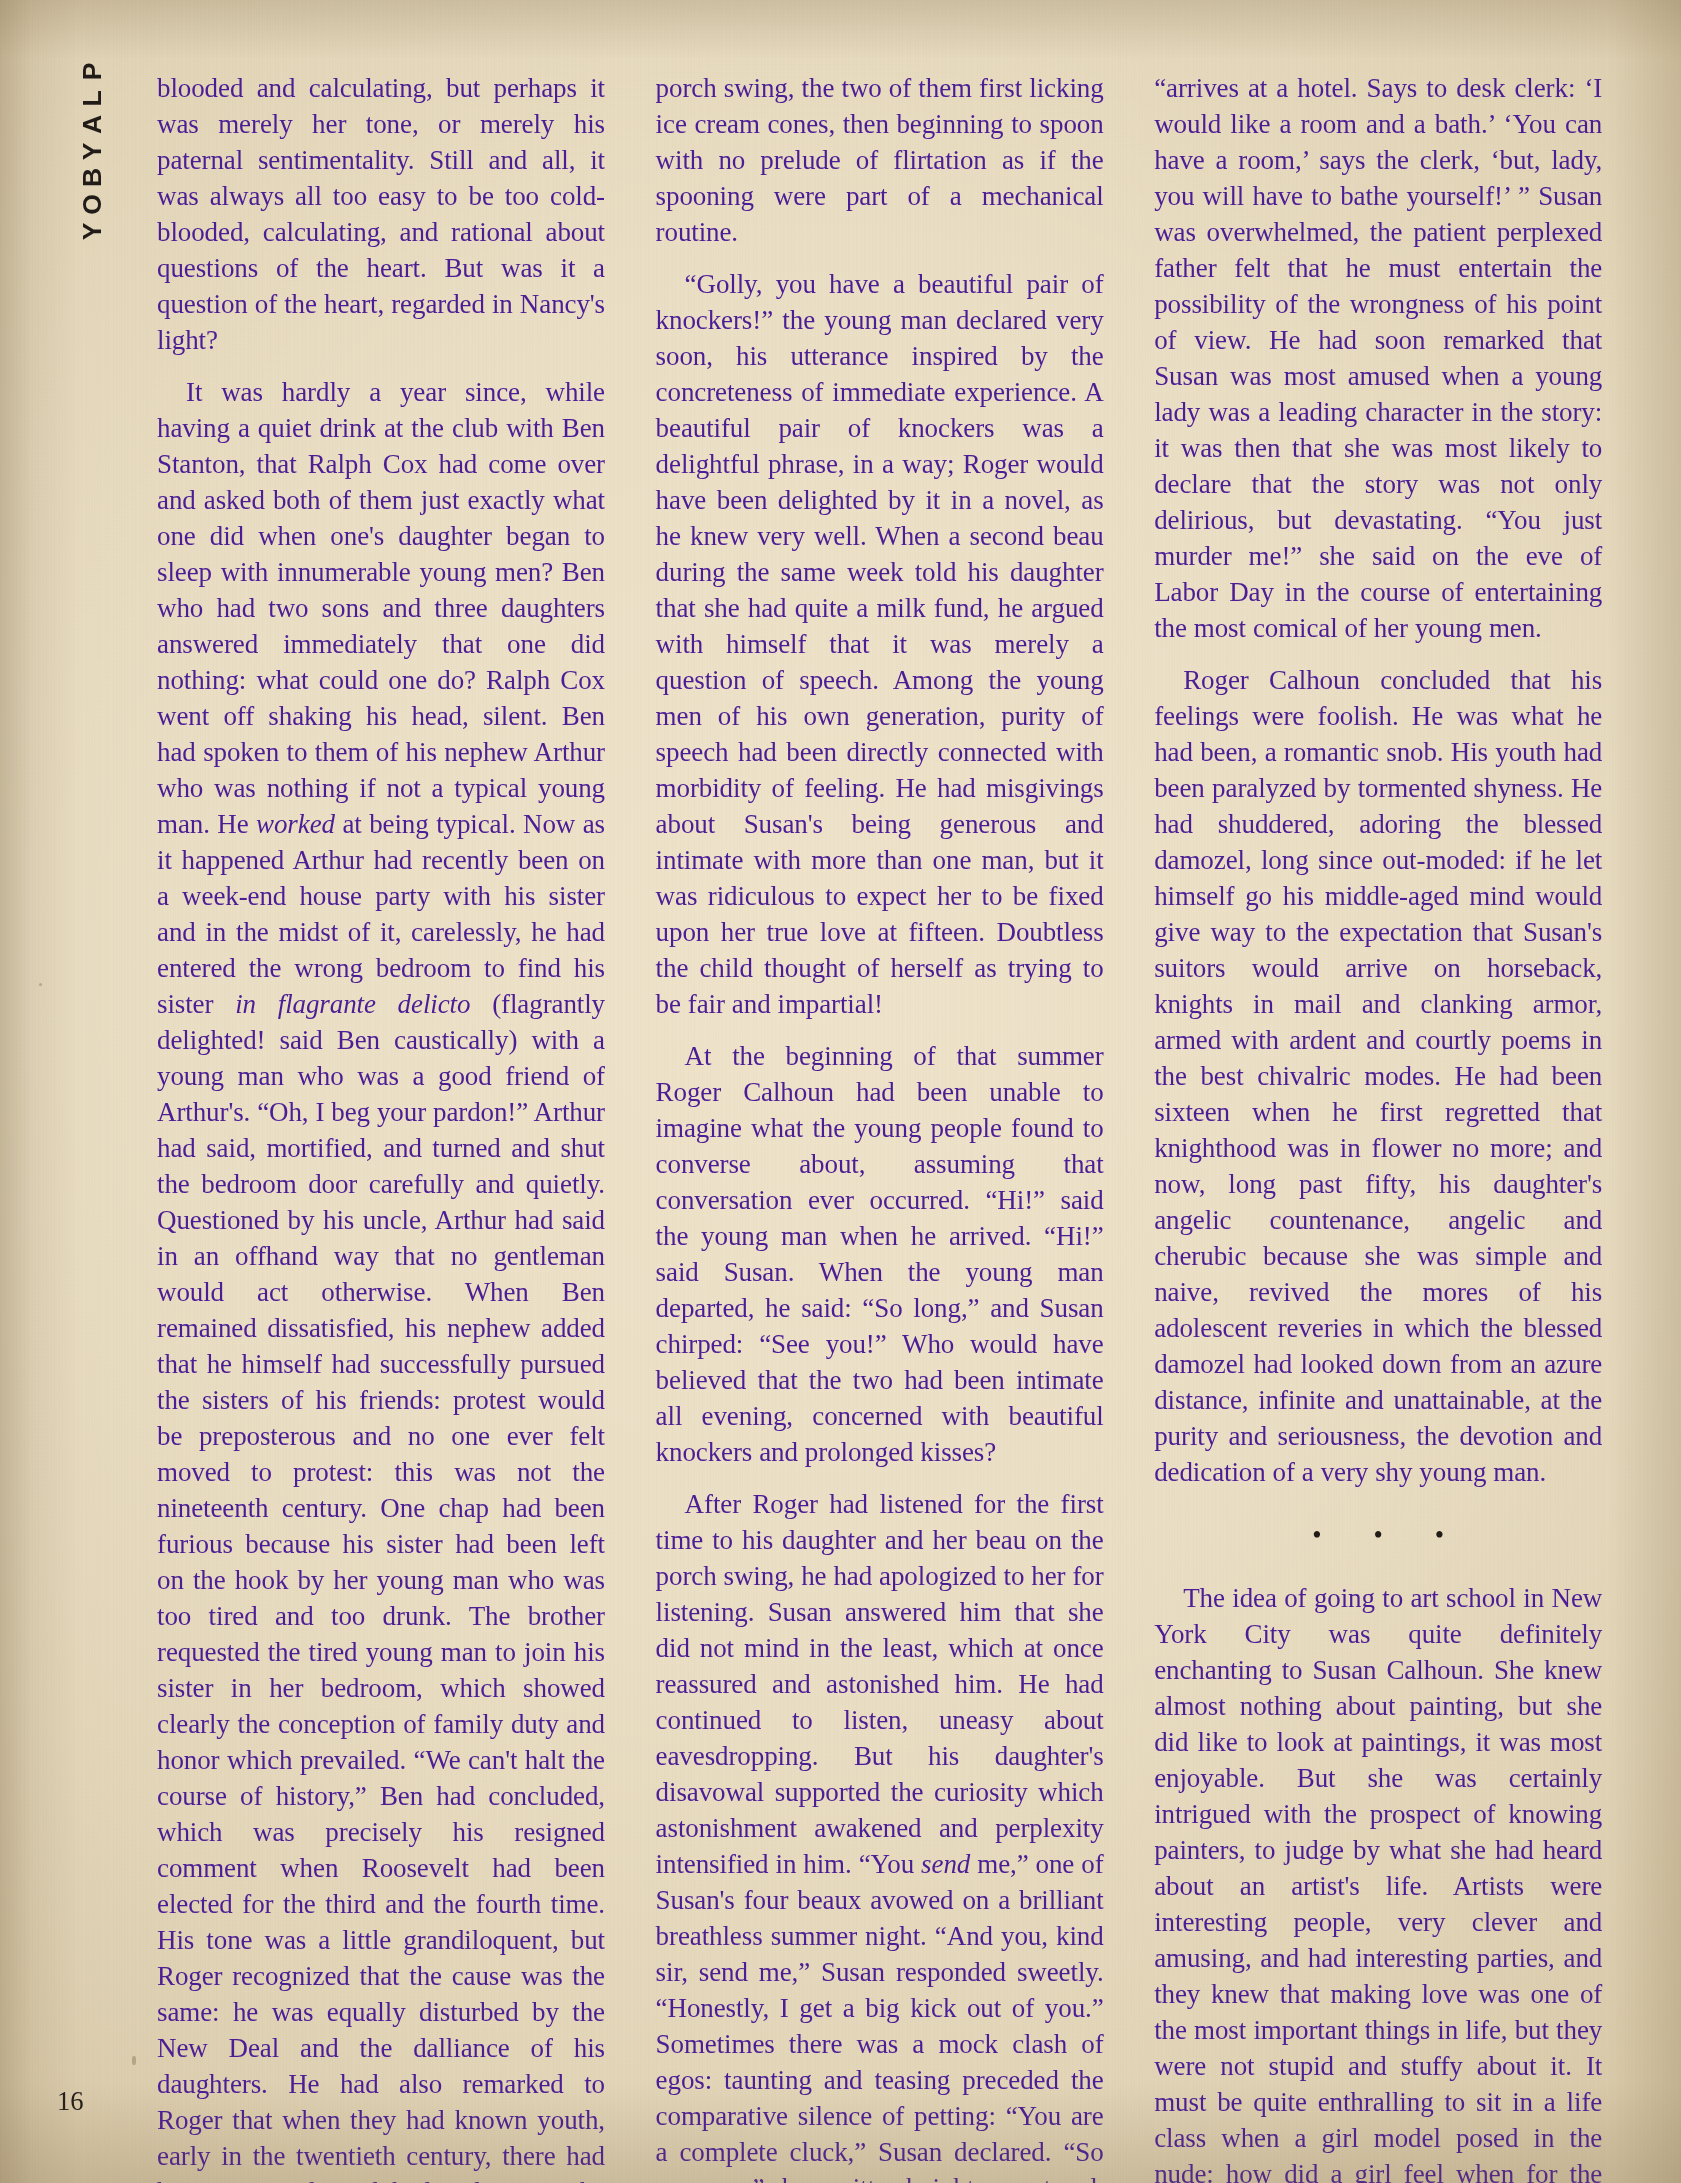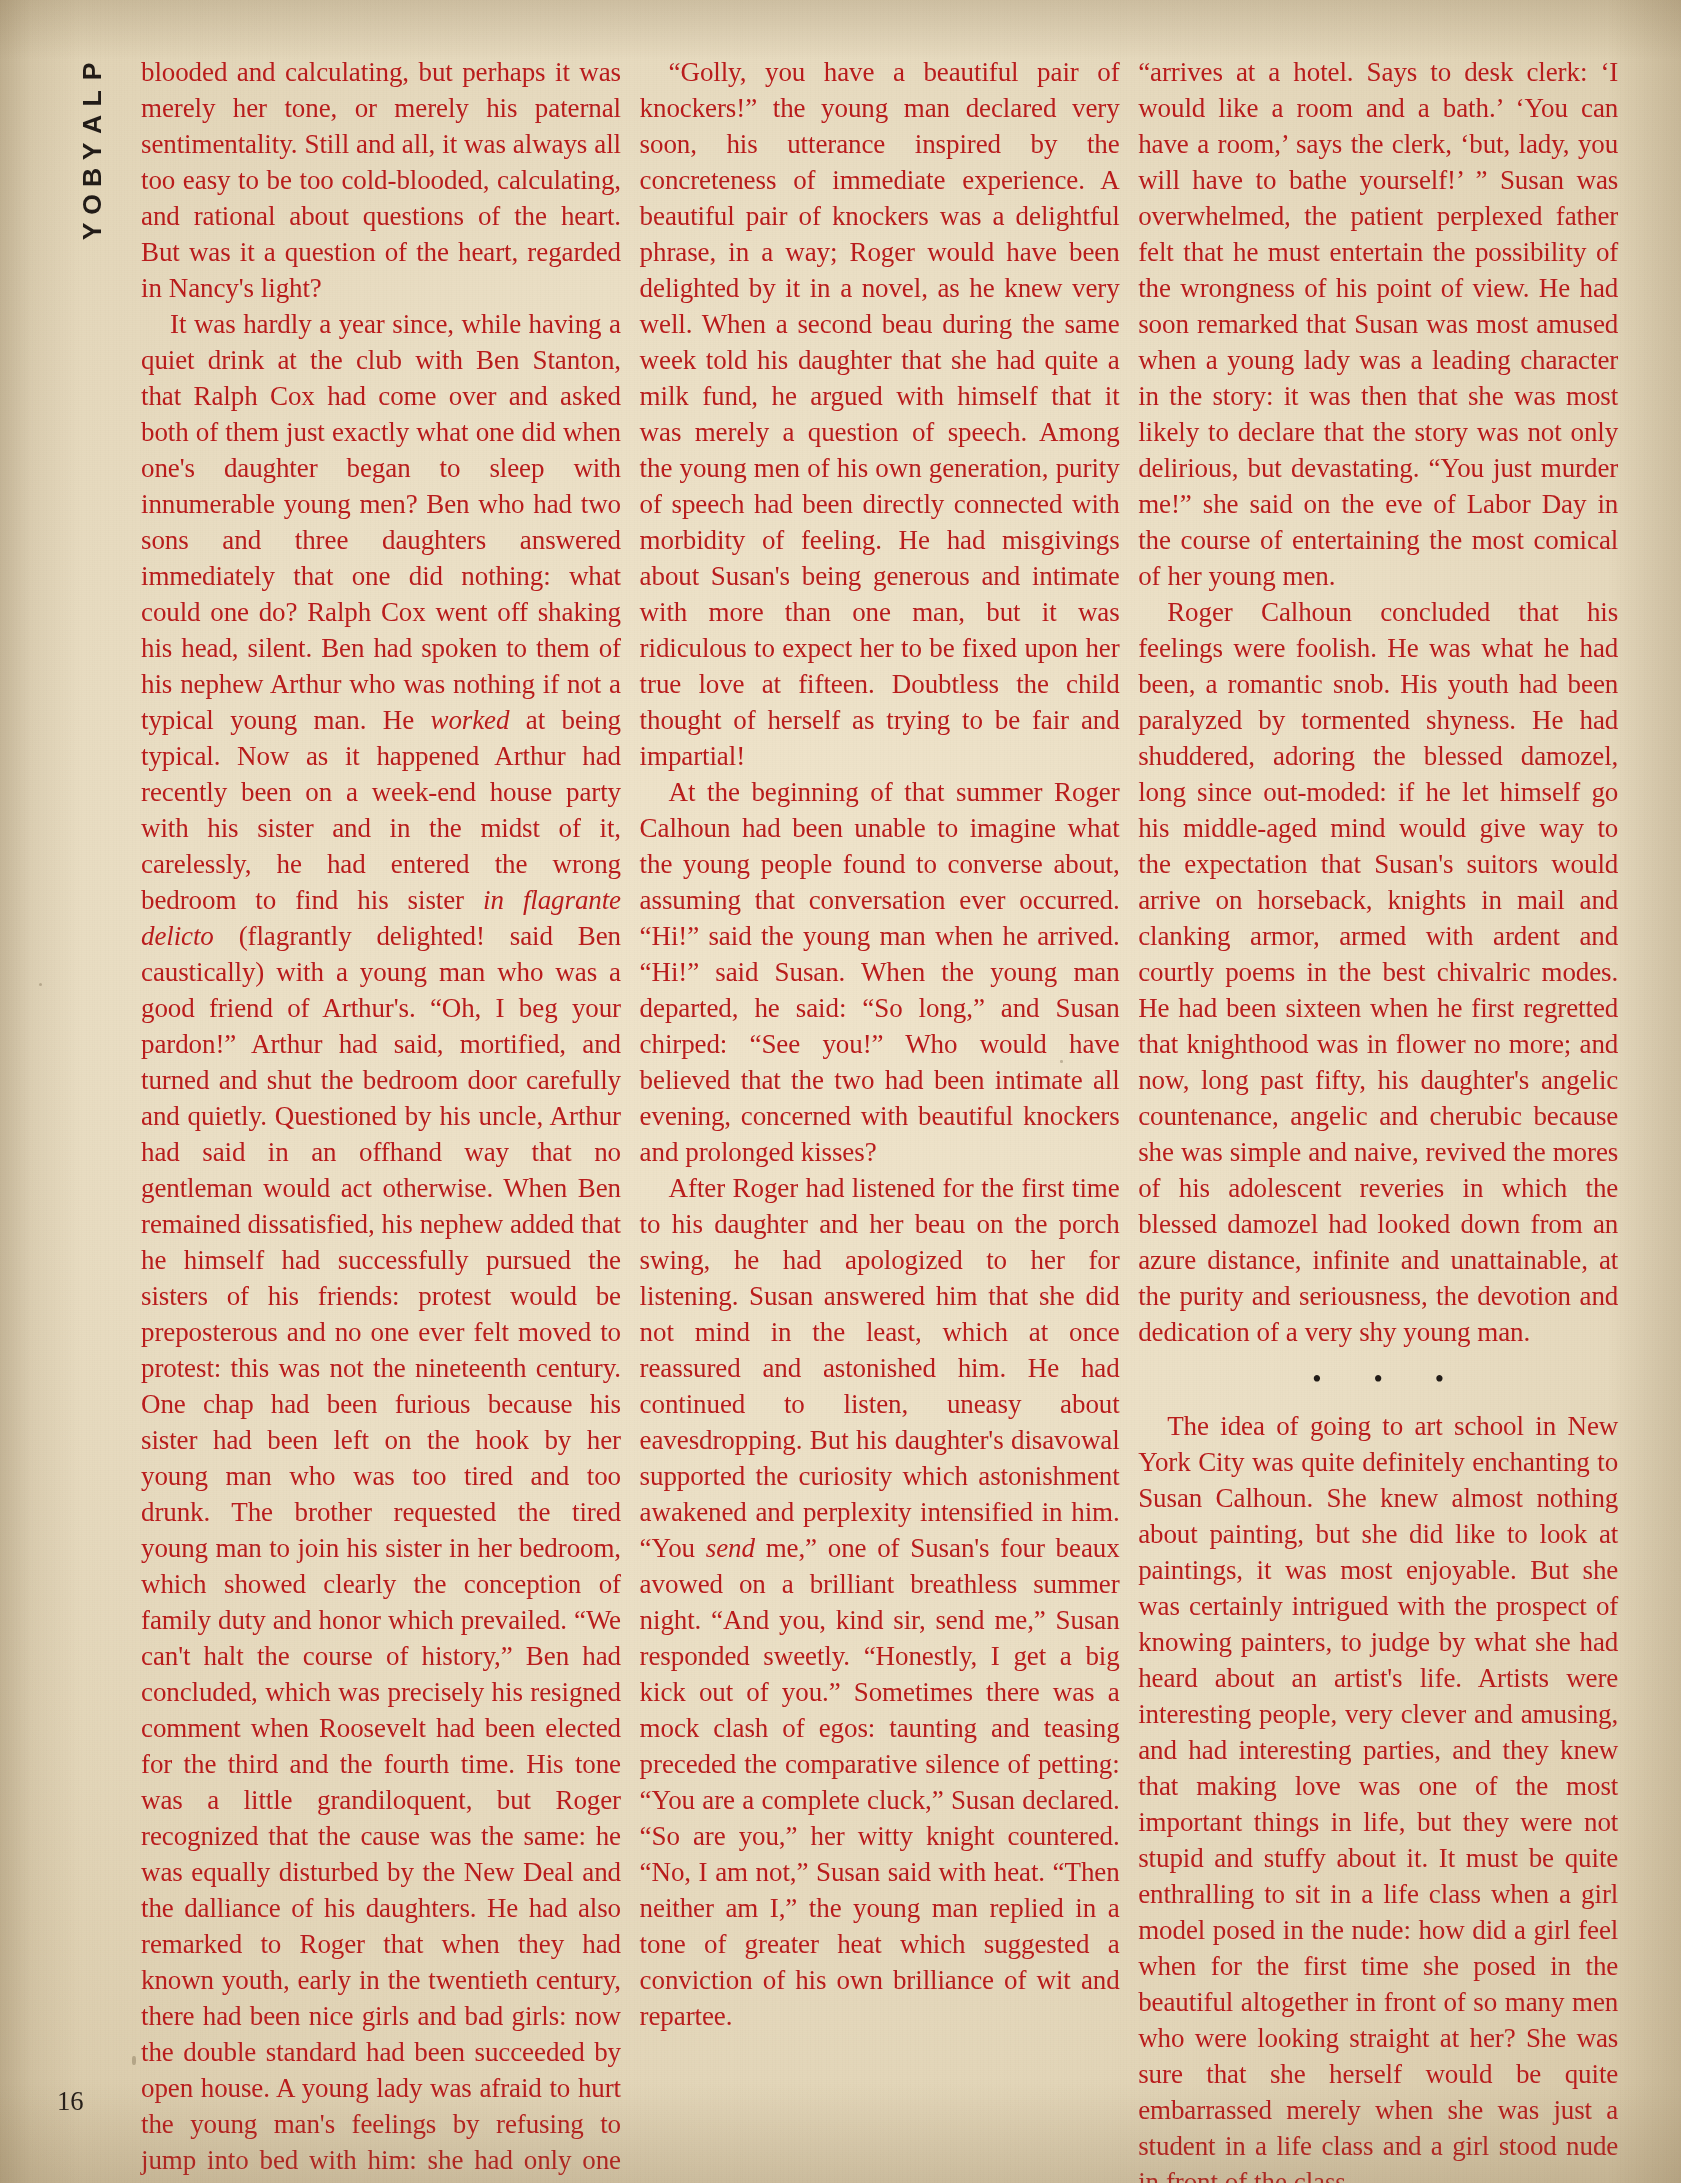--- a/index.html
+++ b/index.html
@@ -101,26 +101,26 @@
     gap: 0px;
   }
   .col {
     width: 480px;
     margin-right: 18.6px;
     position: relative;
   }
   .col:last-child { margin-right: 0; }
 
   .col p {
-    margin: 0;
+    margin: 16px;
     text-align: justify;
     text-justify: inter-word;
     font-size: 27px;
     line-height: 36px;
-    color: #b91c1c;
+    color: #4c1d95;
     letter-spacing: -0.1px;
     word-spacing: 0.3px;
     hyphens: none;
   }
   .col p.indent { text-indent: 29px; }
   .col p.cont { text-indent: 0; }
   .col p i { }
 
   
   .ornament {
@@ -167,20 +167,21 @@
       <span class="ch">O</span>
       <span class="ch">Y</span>
     </div>
 
   <div id="columns">
       <div class="col">
         <p class="cont">blooded and calculating, but perhaps it was merely her tone, or merely his paternal sentimentality. Still and all, it was always all too easy to be too cold-blooded, calculating, and rational about questions of the heart. But was it a question of the heart, regarded in Nancy's light?</p>
         <p class="indent">It was hardly a year since, while having a quiet drink at the club with Ben Stanton, that Ralph Cox had come over and asked both of them just exactly what one did when one's daughter began to sleep with innumerable young men? Ben who had two sons and three daughters answered immediately that one did nothing: what could one do? Ralph Cox went off shaking his head, silent. Ben had spoken to them of his nephew Arthur who was nothing if not a typical young man. He <i>worked</i> at being typical. Now as it happened Arthur had recently been on a week-end house party with his sister and in the midst of it, carelessly, he had entered the wrong bedroom to find his sister <i>in flagrante delicto</i> (flagrantly delighted! said Ben caustically) with a young man who was a good friend of Arthur's. “Oh, I beg your pardon!” Arthur had said, mortified, and turned and shut the bedroom door carefully and quietly. Questioned by his uncle, Arthur had said in an offhand way that no gentleman would act otherwise. When Ben remained dissatisfied, his nephew added that he himself had successfully pursued the sisters of his friends: protest would be preposterous and no one ever felt moved to protest: this was not the nineteenth century. One chap had been furious because his sister had been left on the hook by her young man who was too tired and too drunk. The brother requested the tired young man to join his sister in her bedroom, which showed clearly the conception of family duty and honor which prevailed. “We can't halt the course of history,” Ben had concluded, which was precisely his resigned comment when Roosevelt had been elected for the third and the fourth time. His tone was a little grandiloquent, but Roger recognized that the cause was the same: he was equally disturbed by the New Deal and the dalliance of his daughters. He had also remarked to Roger that when they had known youth, early in the twentieth century, there had been nice girls and bad girls: now the double standard had been succeeded by open house. A young lady was afraid to hurt the young man's feelings by refusing to jump into bed with him: she had only one justifiable and acceptable reason for refusing, the fact that she was jumping into bed with some other young man.</p>
       </div>
       <div class="col">
+        <p class="cont">porch swing, the two of them first licking ice cream cones, then beginning to spoon with no prelude of flirtation as if the spooning were part of a mechanical routine.</p>
         <p class="indent">“Golly, you have a beautiful pair of knockers!” the young man declared very soon, his utterance inspired by the concreteness of immediate experience. A beautiful pair of knockers was a delightful phrase, in a way; Roger would have been delighted by it in a novel, as he knew very well. When a second beau during the same week told his daughter that she had quite a milk fund, he argued with himself that it was merely a question of speech. Among the young men of his own generation, purity of speech had been directly connected with morbidity of feeling. He had misgivings about Susan's being generous and intimate with more than one man, but it was ridiculous to expect her to be fixed upon her true love at fifteen. Doubtless the child thought of herself as trying to be fair and impartial!</p>
         <p class="indent">At the beginning of that summer Roger Calhoun had been unable to imagine what the young people found to converse about, assuming that conversation ever occurred. “Hi!” said the young man when he arrived. “Hi!” said Susan. When the young man departed, he said: “So long,” and Susan chirped: “See you!” Who would have believed that the two had been intimate all evening, concerned with beautiful knockers and prolonged kisses?</p>
         <p class="indent">After Roger had listened for the first time to his daughter and her beau on the porch swing, he had apologized to her for listening. Susan answered him that she did not mind in the least, which at once reassured and astonished him. He had continued to listen, uneasy about eavesdropping. But his daughter's disavowal supported the curiosity which astonishment awakened and perplexity intensified in him. “You <i>send</i> me,” one of Susan's four beaux avowed on a brilliant breathless summer night. “And you, kind sir, send me,” Susan responded sweetly. “Honestly, I get a big kick out of you.” Sometimes there was a mock clash of egos: taunting and teasing preceded the comparative silence of petting: “You are a complete cluck,” Susan declared. “So are you,” her witty knight countered. “No, I am not,” Susan said with heat. “Then neither am I,” the young man replied in a tone of greater heat which suggested a conviction of his own brilliance of wit and repartee.</p>
       </div>
       <div class="col">
         <p class="cont">“arrives at a hotel. Says to desk clerk: ‘I would like a room and a bath.’ ‘You can have a room,’ says the clerk, ‘but, lady, you will have to bathe yourself!’ ” Susan was overwhelmed, the patient perplexed father felt that he must entertain the possibility of the wrongness of his point of view. He had soon remarked that Susan was most amused when a young lady was a leading character in the story: it was then that she was most likely to declare that the story was not only delirious, but devastating. “You just murder me!” she said on the eve of Labor Day in the course of entertaining the most comical of her young men.</p>
         <p class="indent">Roger Calhoun concluded that his feelings were foolish. He was what he had been, a romantic snob. His youth had been paralyzed by tormented shyness. He had shuddered, adoring the blessed damozel, long since out-moded: if he let himself go his middle-aged mind would give way to the expectation that Susan's suitors would arrive on horseback, knights in mail and clanking armor, armed with ardent and courtly poems in the best chivalric modes. He had been sixteen when he first regretted that knighthood was in flower no more; and now, long past fifty, his daughter's angelic countenance, angelic and cherubic because she was simple and naive, revived the mores of his adolescent reveries in which the blessed damozel had looked down from an azure distance, infinite and unattainable, at the purity and seriousness, the devotion and dedication of a very shy young man.</p>
         <div class="ornament">• • •</div>
         <p class="indent">The idea of going to art school in New York City was quite definitely enchanting to Susan Calhoun. She knew almost nothing about painting, but she did like to look at paintings, it was most enjoyable. But she was certainly intrigued with the prospect of knowing painters, to judge by what she had heard about an artist's life. Artists were interesting people, very clever and amusing, and had interesting parties, and they knew that making love was one of the most important things in life, but they were not stupid and stuffy about it. It must be quite enthralling to sit in a life class when a girl model posed in the nude: how did a girl feel when for the first time she posed in the beautiful altogether in front of so many men who were looking straight at her? She was sure that she herself would be quite embarrassed merely when she was just a student in a life class and a girl stood nude in front of the class.</p>
       </div>

